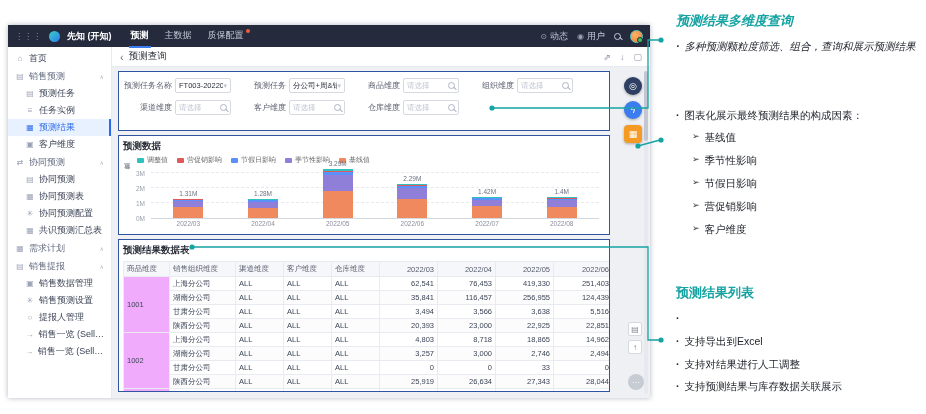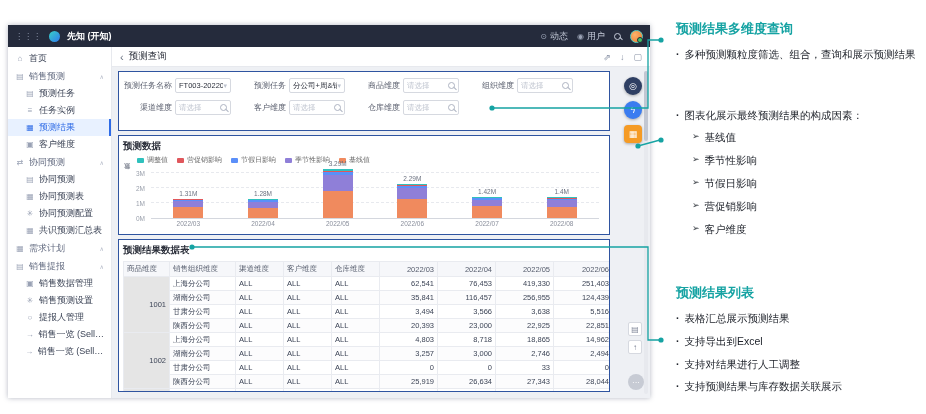--- a/index.html
+++ b/index.html
@@ -98,21 +98,21 @@
   .xlab { text-align:center; font-size:6.5px; color:#8a8f9c; margin-top:17px; }
 
   
   .table-panel { left:6px; top:172px; width:492px; height:153px; padding:4px 0 0 4px; overflow:hidden; }
   .table-panel .panel-title { margin-bottom:4px; }
   table { border-collapse:collapse; table-layout:fixed; width:489px; font-size:7.5px; }
   th, td { border:1px solid #e9ebf0; padding:0 3px; height:14px; overflow:hidden;
     white-space:nowrap; color:#3d4557; }
   th { background:#f6f7fa; font-weight:normal; color:#555c6c; text-align:left; height:15px; }
   td.num, th.num { text-align:right; }
-  td.gcell { text-align:right; color:#3d4557; background:#e5e5e5; }
+  td.gcell { text-align:left; color:#3d4557; background:#f0abfc; }
   tbody tr:nth-child(even) td { background:#fcfcfd; }
 
   
   .fabs { position:absolute; right:8px; top:10px; display:flex;
     flex-direction:column; gap:6px; z-index:5; }
   .fab { width:18px; height:18px; border-radius:50%; color:#fff; font-size:9px;
     display:flex; align-items:center; justify-content:center; cursor:pointer;
     box-shadow:0 1px 3px rgba(0,0,0,.3); }
   .fab.f1 { background:#2e3f63; }
   .fab.f2 { background:#3b7cf0; }
@@ -147,20 +147,25 @@
 <body>
 
 <div class="canvas">
 
   <div class="app">
 
     <div class="topbar">
       <span class="grid-ic">⋮⋮⋮</span>
       <span class="logo-dot"></span>
       <span class="brand">先知 (开知)</span>
+      <nav class="topnav">
+          <span class="nav-item active">预测</span>
+          <span class="nav-item">主数据</span>
+          <span class="nav-item">质保配置<span class="nav-badge"></span></span>
+        </nav>
       <div class="top-right">
         <span id="topRightItems" style="display:flex;gap:9px;">
             <span class="top-item">
               <span class="top-ic">⊙</span>
               <span>动态</span>
             </span>
             <span class="top-item">
               <span class="top-ic">◉</span>
               <span>用户</span>
             </span>
@@ -566,21 +571,21 @@
           <div class="vscroll">
             <div class="vthumb"></div>
           </div>
 
         </div>
       </div>
     </div>
   </div>
 
   <div class="notes" id="notes">
-      <div class="note" style="top: 20px;">
+      <div class="note" style="top: 12px; font-style: italic;">
         <div class="note-title">预测结果多维度查询</div>
         <div class="note-bullet">
           <span class="dot">·</span>
           <span>多种预测颗粒度筛选、组合，查询和展示预测结果</span>
         </div>
       </div>
       <div class="note" style="top: 108px;">
         <div class="note-bullet">
           <span class="dot">·</span>
           <span>图表化展示最终预测结果的构成因素：</span>
@@ -603,21 +608,20 @@
         </div>
         <div class="note-arrow">
           <span class="arr">➢</span>
           <span>客户维度</span>
         </div>
       </div>
       <div class="note" style="top: 284px;">
         <div class="note-title">预测结果列表</div>
         <div class="note-bullet">
           <span class="dot">·</span>
-          <span>表格汇总展示预测结果</span>
         </div>
         <div class="note-bullet">
           <span class="dot">·</span>
           <span>支持导出到Excel</span>
         </div>
         <div class="note-bullet">
           <span class="dot">·</span>
           <span>支持对结果进行人工调整</span>
         </div>
         <div class="note-bullet">

